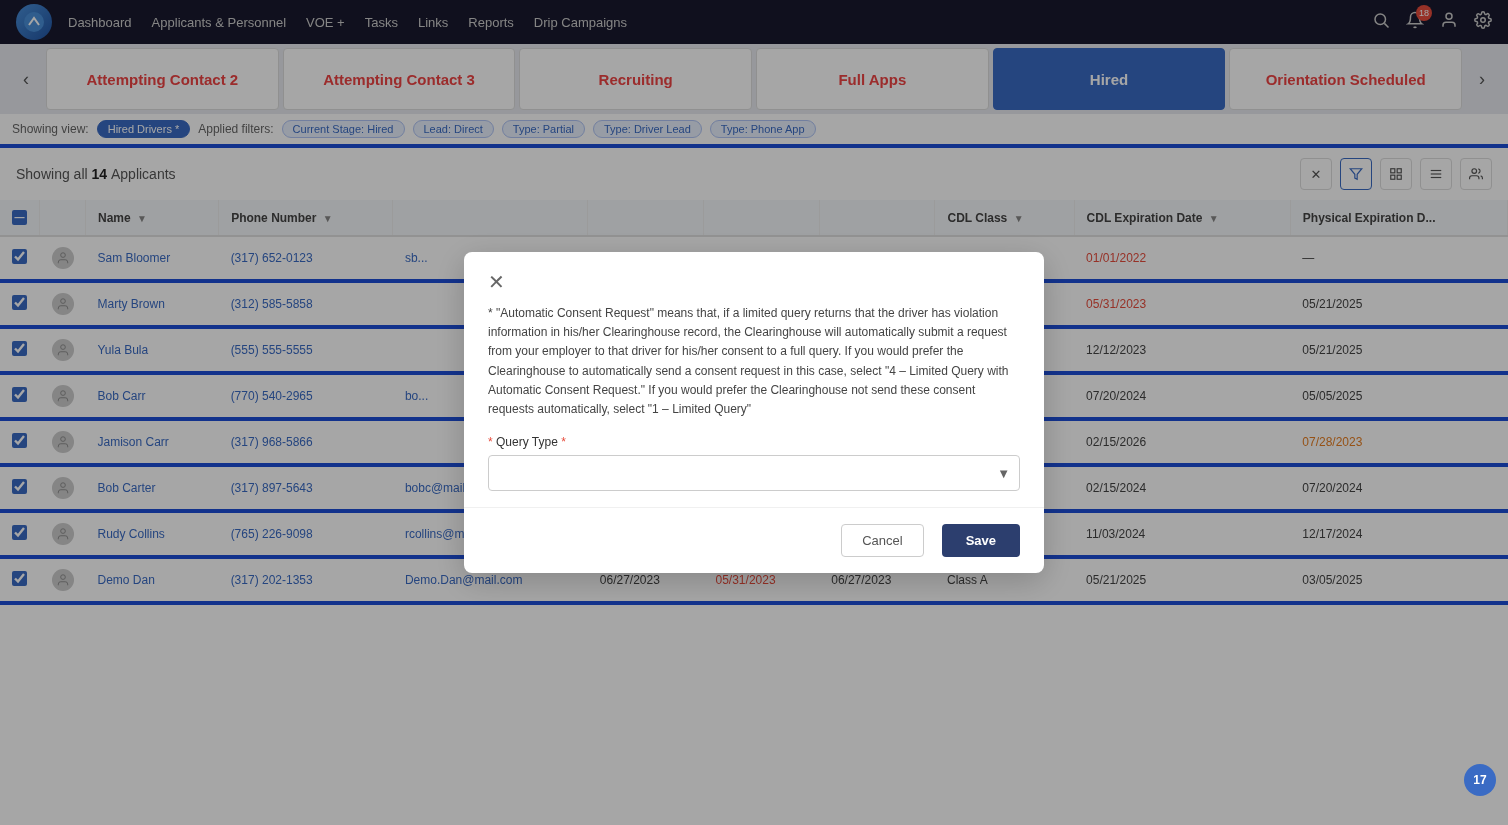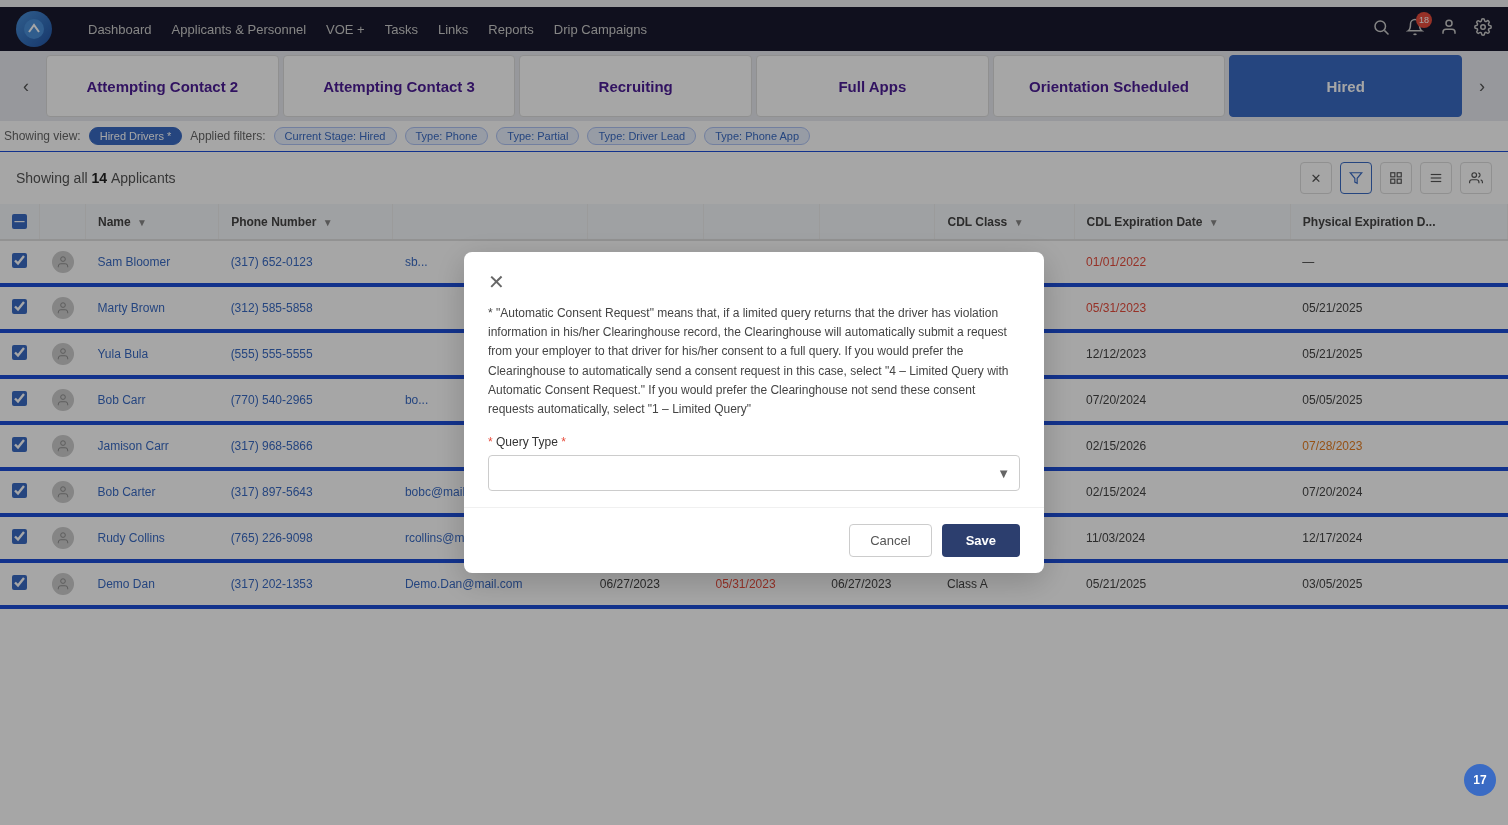--- a/index.html
+++ b/index.html
@@ -5,22 +5,21 @@
     * { box-sizing: border-box; margin: 0; padding: 0; }
     body { font-family: Arial, sans-serif; background: #f0f2f5; font-size: 13px; color: #333; overflow: hidden; }
 
     
     .topnav {
       background: #1a1a2e;
       display: flex;
       align-items: center;
       height: 44px;
       padding: 3px 16px;
-      gap: 36px;
-      margin-top: 7px;
+      gap: 16px;
     }
     .topnav-logo {
       width: 36px; height: 36px;
       background: linear-gradient(135deg, #4a90d9, #2255a4);
       border-radius: 50%;
       display: flex; align-items: center; justify-content: center;
       color: white; font-weight: bold; font-size: 14px;
     }
     .topnav-items {
       display: flex; gap: 20px; flex: 1;
@@ -50,38 +49,38 @@
       display: flex; align-items: center; justify-content: center;
       cursor: pointer; color: #555; font-size: 18px; flex-shrink: 0;
     }
     .tab-card {
       flex: 1;
       height: 62px;
       background: white;
       border: 1px solid #ddd;
       display: flex; align-items: center; justify-content: center;
       font-weight: bold; font-size: 15px;
-      color: #4c1d95;
+      color: #ef4444;
       cursor: pointer;
       margin: 0 2px;
       border-radius: 4px;
     }
     .tab-card.active {
       background: #3a6bc4;
       color: white;
       border-color: #3a6bc4;
     }
 
     
     .filter-row {
       display: flex;
       align-items: center;
       background: white;
-      padding: 6px 4px;
-      border-bottom: 1px solid #1d4ed8;
+      padding: 6px 12px;
+      border-bottom: 4px solid #1d4ed8;
       gap: 8px;
       flex-wrap: wrap;
     }
     .filter-label { color: #666; font-size: 12px; }
     .filter-tag {
       background: #e8f0fe;
       border: 1px solid #b0c4f5;
       border-radius: 12px;
       padding: 2px 10px;
       font-size: 11px;
@@ -215,21 +214,21 @@
       cursor: pointer;
     }
     .modal-select-arrow {
       position: absolute; right: 10px; top: 50%; transform: translateY(-50%);
       color: #666; pointer-events: none;
     }
     .modal-footer {
       padding: 16px 24px;
       display: flex;
       justify-content: flex-end;
-      gap: 10px;
+      gap: 18px;
       border-top: 1px solid #f0f0f0;
     }
     .btn-cancel {
       padding: 8px 20px;
       background: white;
       border: 1px solid #ccc;
       border-radius: 4px;
       cursor: pointer;
       font-size: 13px;
       color: #555;
@@ -309,31 +308,31 @@
     </div>
   </div>
 </nav>
 
 <div class="tabs-row">
   <div class="tab-arrow">‹</div>
   <div class="tab-card">Attempting Contact 2</div>
   <div class="tab-card">Attempting Contact 3</div>
   <div class="tab-card">Recruiting</div>
   <div class="tab-card">Full Apps</div>
+  <div class="tab-card active">Hired</div>
   <div class="tab-card">Orientation Scheduled</div>
-  <div class="tab-card active">Hired</div>
   <div class="tab-arrow">›</div>
 </div>
 
 <div class="filter-row">
   <span class="filter-label">Showing view:</span>
   <span class="filter-tag active-tag">Hired Drivers *</span>
   <span class="filter-label">Applied filters:</span>
   <span class="filter-tag">Current Stage: Hired</span>
-  <span class="filter-tag">Type: Phone</span>
+  <span class="filter-tag">Lead: Direct</span>
   <span class="filter-tag">Type: Partial</span>
   <span class="filter-tag">Type: Driver Lead</span>
   <span class="filter-tag">Type: Phone App</span>
 </div>
 
 <div class="table-header-row">
   <div class="showing-text">
     <span>Showing all</span>&nbsp;<strong>14</strong>&nbsp;<span>Applicants</span>
   </div>
   <div class="table-actions">

